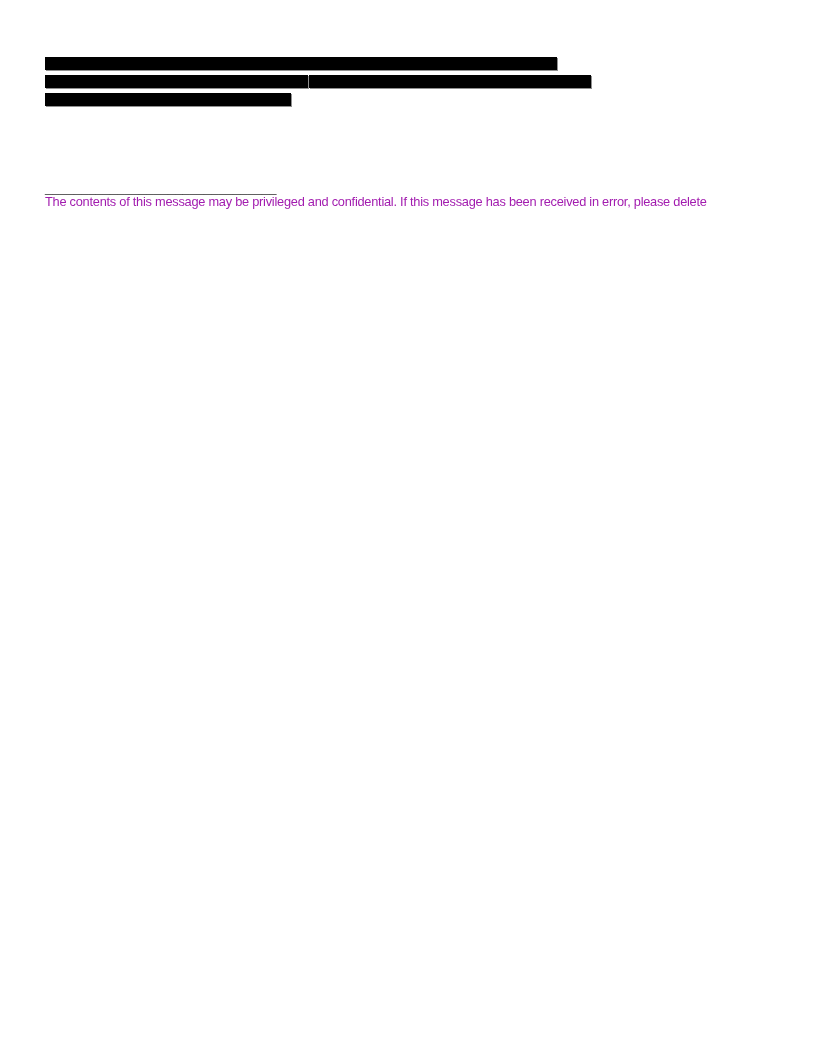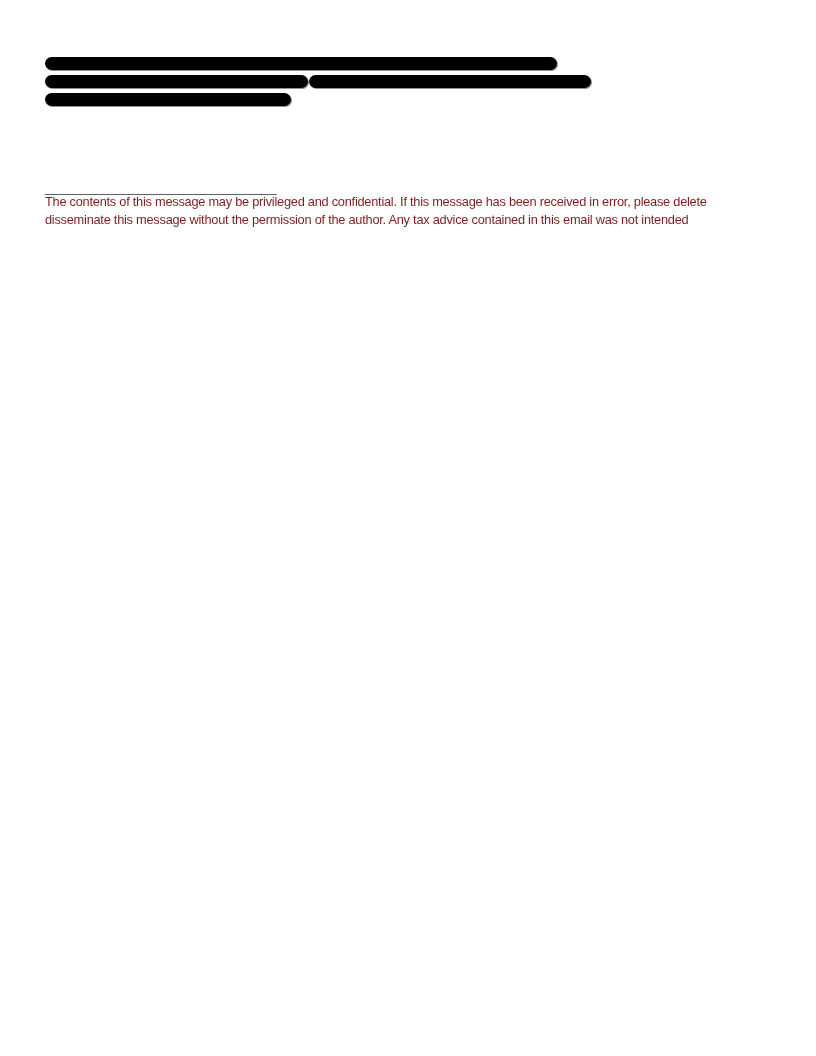--- a/index.html
+++ b/index.html
@@ -1,15 +1,15 @@
 <!DOCTYPE html>
 <html><head>
 <meta charset="utf-8">
 <style>
-  * { margin: 0; padding: 0; box-sizing: border-box; border-radius: 21px; }
+  * { margin: 0; padding: 0; box-sizing: border-box; }
   html, body {
     background: #ffffff;
     font-family: "Liberation Sans", sans-serif;
   }
   .page {
     position: relative;
     width: 816px;
     height: 1056px;
     background: #ffffff;
     overflow: hidden;
@@ -40,21 +40,21 @@
     font-size: 13px;
     line-height: 18px;
     color: #3d3d3d;
     letter-spacing: 0;
     white-space: nowrap;
   }
   .disclaimer {
     position: absolute;
     left: 45px;
     top: 193px;
-    color: #7f1d1d;
+    color: #a21caf;
     font-size: 12.8px;
     line-height: 18px;
     letter-spacing: -0.25px;
   }
   .disclaimer-line {
     white-space: nowrap;
   }
 </style>
 </head>
 <body>
@@ -70,16 +70,15 @@
   </div>
 
   <div class="bar-row bar-row-3">
     <span class="bar bar-3"></span>
   </div>
 
   <div class="separator">________________________________</div>
 
   <div class="disclaimer">
     <div class="disclaimer-line">The contents of this message may be privileged and confidential. If this message has been received in error, please delete</div>
-    <div class="disclaimer-line">disseminate this message without the permission of the author. Any tax advice contained in this email was not intended</div>
   </div>
 
 </div>
 
 </body></html>

